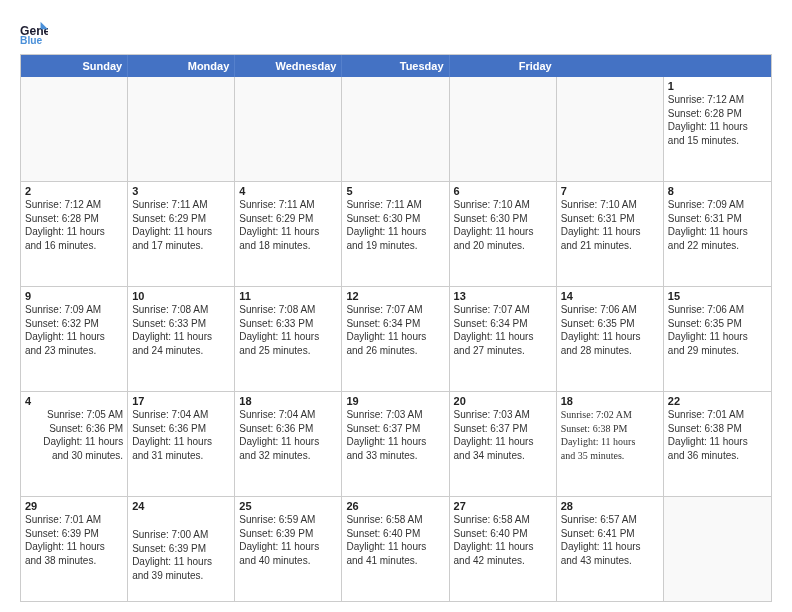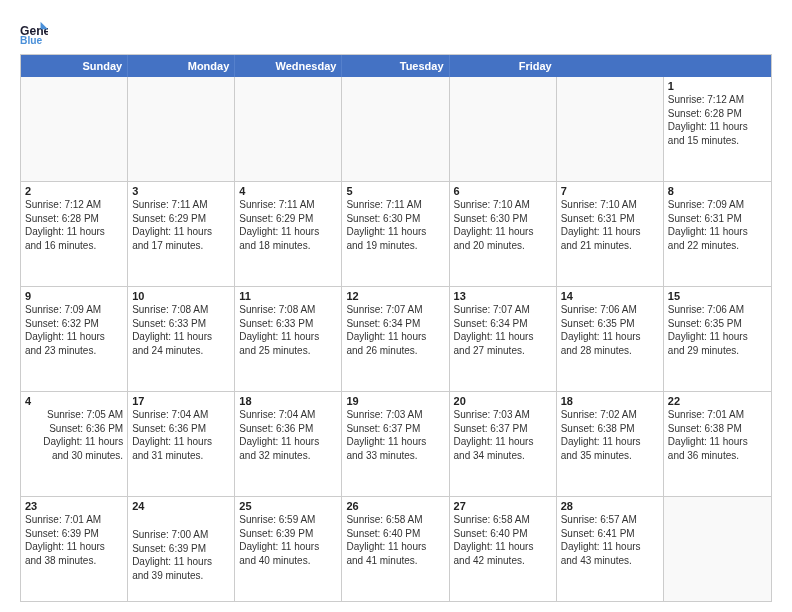--- a/index.html
+++ b/index.html
@@ -274,36 +274,36 @@
           </div>
           <div class="day-cell">
             <span class="day-num">20</span>
             <div class="day-info" style="white-space: pre-line;">Sunrise: 7:03 AM
 Sunset: 6:37 PM
 Daylight: 11 hours
 and 34 minutes.</div>
           </div>
           <div class="day-cell">
             <span class="day-num">18</span>
-            <div class="day-info" style="white-space: pre-line;">Sunrise: 7:02 AM
+            <div class="day-info" style="white-space: pre-line; font-family: Liberation Serif, serif;">Sunrise: 7:02 AM
 Sunset: 6:38 PM
 Daylight: 11 hours
 and 35 minutes.</div>
           </div>
           <div class="day-cell">
             <span class="day-num">22</span>
             <div class="day-info" style="white-space: pre-line;">Sunrise: 7:01 AM
 Sunset: 6:38 PM
 Daylight: 11 hours
 and 36 minutes.</div>
           </div>
         </div>
         <div class="week">
           <div class="day-cell">
-            <span class="day-num">23</span>
+            <span class="day-num">29</span>
             <div class="day-info" style="white-space: pre-line;">Sunrise: 7:01 AM
 Sunset: 6:39 PM
 Daylight: 11 hours
 and 38 minutes.</div>
           </div>
           <div class="day-cell">
             <span class="day-num">24</span>
             <div class="day-info" style="white-space: pre-line; margin-top: 16px;">Sunrise: 7:00 AM
 Sunset: 6:39 PM
 Daylight: 11 hours

